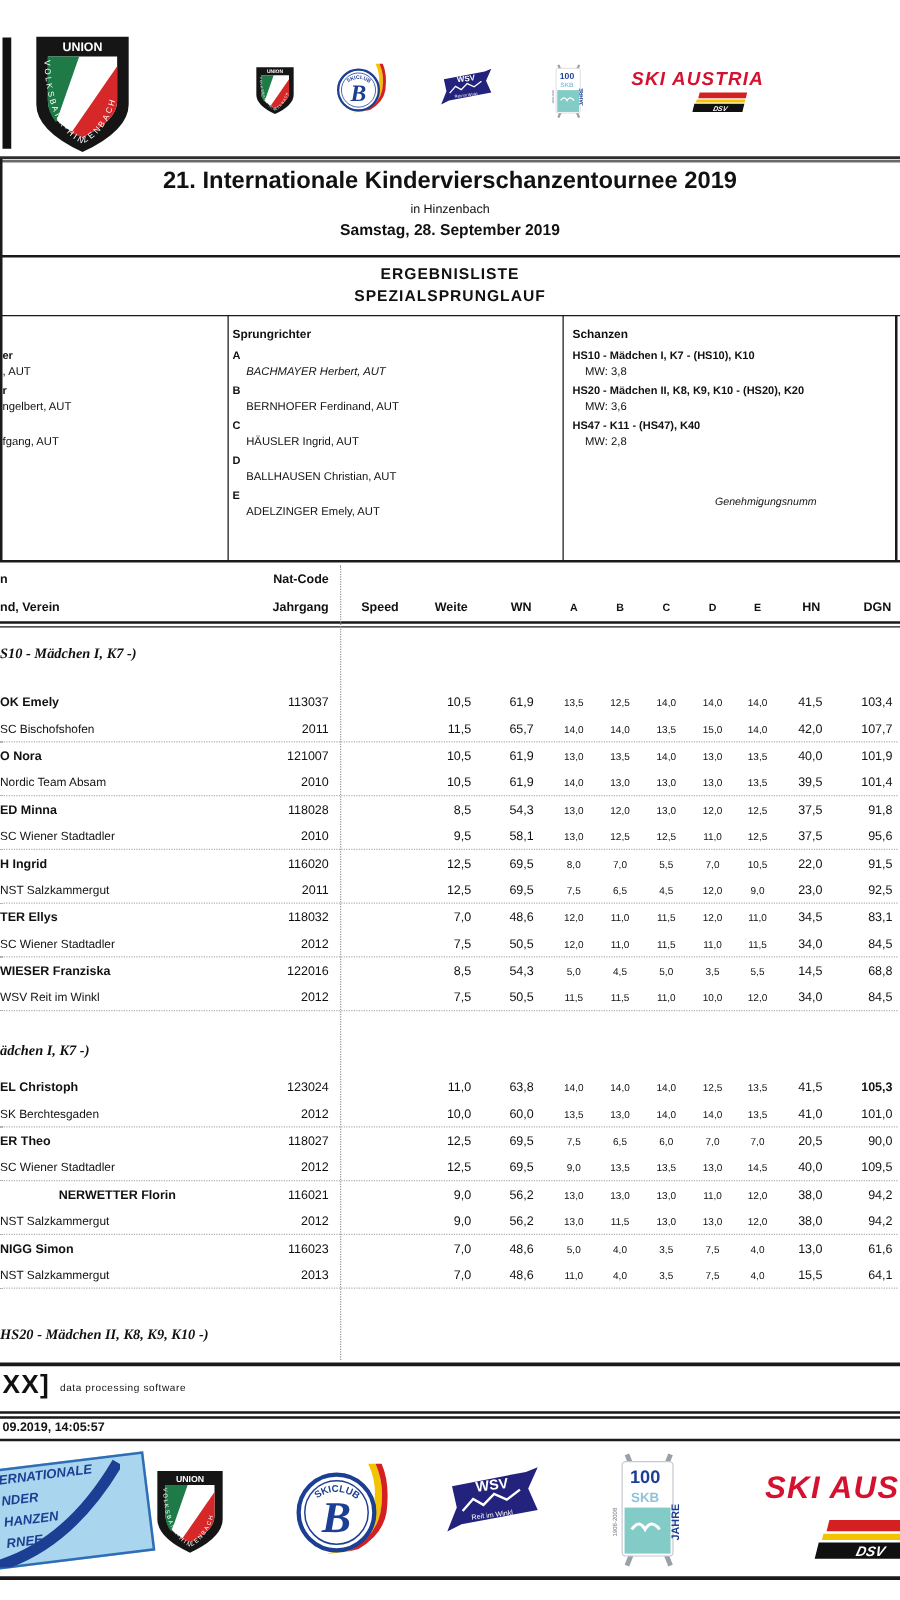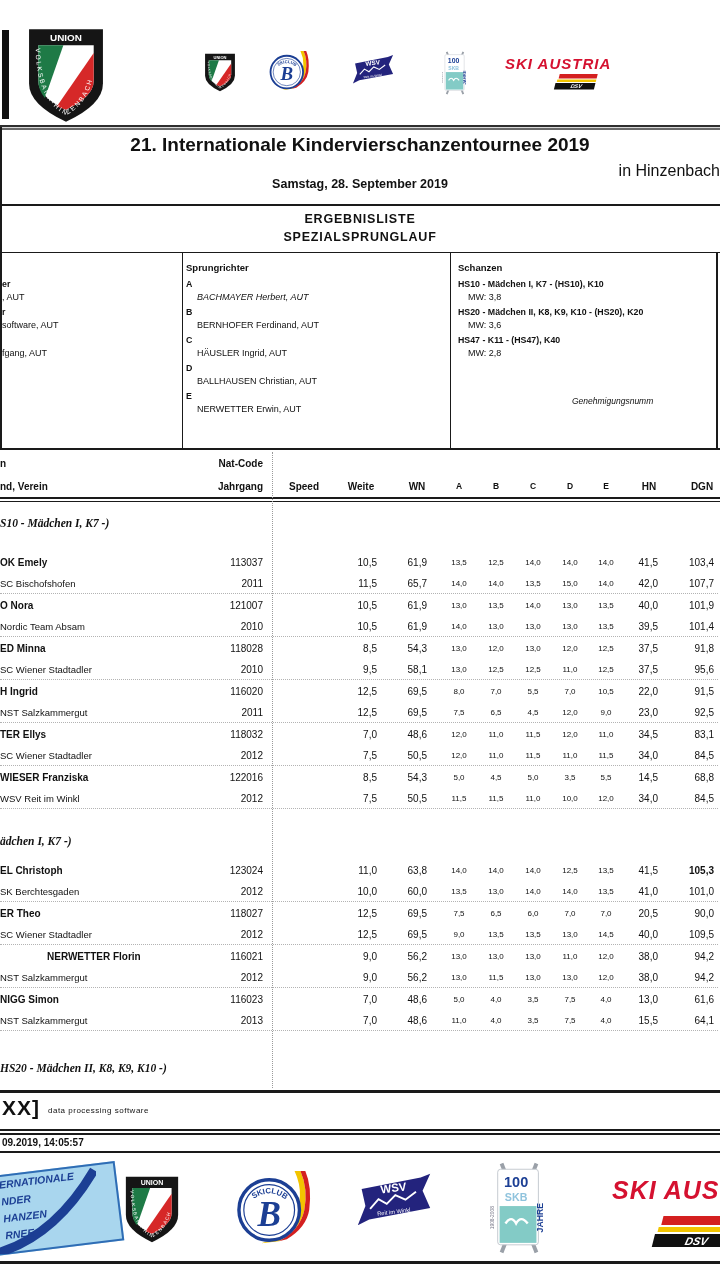--- a/index.html
+++ b/index.html
@@ -8,21 +8,21 @@
   .abs{position:absolute;white-space:nowrap;}
   
   .hline{position:absolute;left:0;width:720px;background:#1a1a1a;}
   .vline{position:absolute;background:#1a1a1a;}
   .dblline{position:absolute;left:0;width:720px;height:5px;
            background:linear-gradient(#2e2e2e 2px,#d9d9d9 2px,#d9d9d9 3px,#6a6a6a 3px);}
   .sepline{position:absolute;left:0;width:718px;border-top:1px dotted #b3b3b3;}
   #vdots{position:absolute;left:272px;top:452px;height:636px;border-left:1px dotted #9a9a9a;}
   
   #title{left:0;width:720px;top:134px;text-align:center;font-size:19px;font-weight:bold;}
-  #loc{left:0;width:720px;top:162px;text-align:right;font-size:16px;}
+  #loc{left:0;width:720px;top:162px;text-align:center;font-size:10px;}
   #dateline{left:0;width:720px;top:177px;text-align:center;font-size:12.5px;font-weight:bold;}
   #erg1{left:0;width:720px;top:212px;text-align:center;font-size:12.5px;font-weight:bold;letter-spacing:.8px;}
   #erg2{left:0;width:720px;top:230px;text-align:center;font-size:12.5px;font-weight:bold;letter-spacing:.8px;}
   
   .off-t{font-size:9.5px;font-weight:bold;}
   .off{font-size:9px;}
   .offb{font-size:8.8px;font-weight:bold;}
   .offi{font-size:8.5px;font-style:italic;}
   
   .thead{font-size:10px;font-weight:bold;}
@@ -137,34 +137,34 @@
   <div id="erg1" class="abs">ERGEBNISLISTE</div>
   <div class="hline" style="top:252px;height:1px;"></div>
 
   <div class="vline" style="left:182px;top:252px;width:1px;height:196px;"></div>
   <div class="vline" style="left:450px;top:252px;width:1px;height:196px;"></div>
   <div class="vline" style="left:716px;top:252px;width:2px;height:196px;"></div>
 
   <div class="abs offb" style="left:2px;top:279px;">er</div>
   <div class="abs off" style="left:2px;top:292px;">, AUT</div>
   <div class="abs offb" style="left:2px;top:307px;">r</div>
-  <div class="abs off" style="left:2px;top:320px;">software, AUT</div>
+  <div class="abs off" style="left:2px;top:320px;">ngelbert, AUT</div>
   <div class="abs off" style="left:2px;top:348px;">fgang, AUT</div>
 
   <div class="abs off-t" style="left:186px;top:262px;">Sprungrichter</div>
   <div class="abs offb" style="left:186px;top:279px;">A</div>
   <div class="abs off" style="left:197px;top:292px;font-style:italic;">BACHMAYER Herbert, AUT</div>
   <div class="abs offb" style="left:186px;top:307px;">B</div>
   <div class="abs off" style="left:197px;top:320px;">BERNHOFER Ferdinand, AUT</div>
   <div class="abs offb" style="left:186px;top:335px;">C</div>
   <div class="abs off" style="left:197px;top:348px;">HÄUSLER Ingrid, AUT</div>
   <div class="abs offb" style="left:186px;top:363px;">D</div>
   <div class="abs off" style="left:197px;top:376px;">BALLHAUSEN Christian, AUT</div>
   <div class="abs offb" style="left:186px;top:391px;">E</div>
-  <div class="abs off" style="left:197px;top:404px;">NERWETTER Erwin, AUT</div>
+  <div class="abs off" style="left:197px;top:404px;">ADELZINGER Emely, AUT</div>
 
   <div class="abs off-t" style="left:458px;top:262px;">Schanzen</div>
   <div class="abs offb" style="left:458px;top:279px;">HS10 - Mädchen I,  K7 - (HS10), K10</div>
   <div class="abs off" style="left:468px;top:292px;">MW: 3,8</div>
   <div class="abs offb" style="left:458px;top:307px;">HS20 - Mädchen II, K8, K9, K10 - (HS20), K20</div>
   <div class="abs off" style="left:468px;top:320px;">MW: 3,6</div>
   <div class="abs offb" style="left:458px;top:335px;">HS47 - K11 - (HS47), K40</div>
   <div class="abs off" style="left:468px;top:348px;">MW: 2,8</div>
   <div class="abs offi" style="left:572px;top:396px;">Genehmigungsnumm</div>
 

